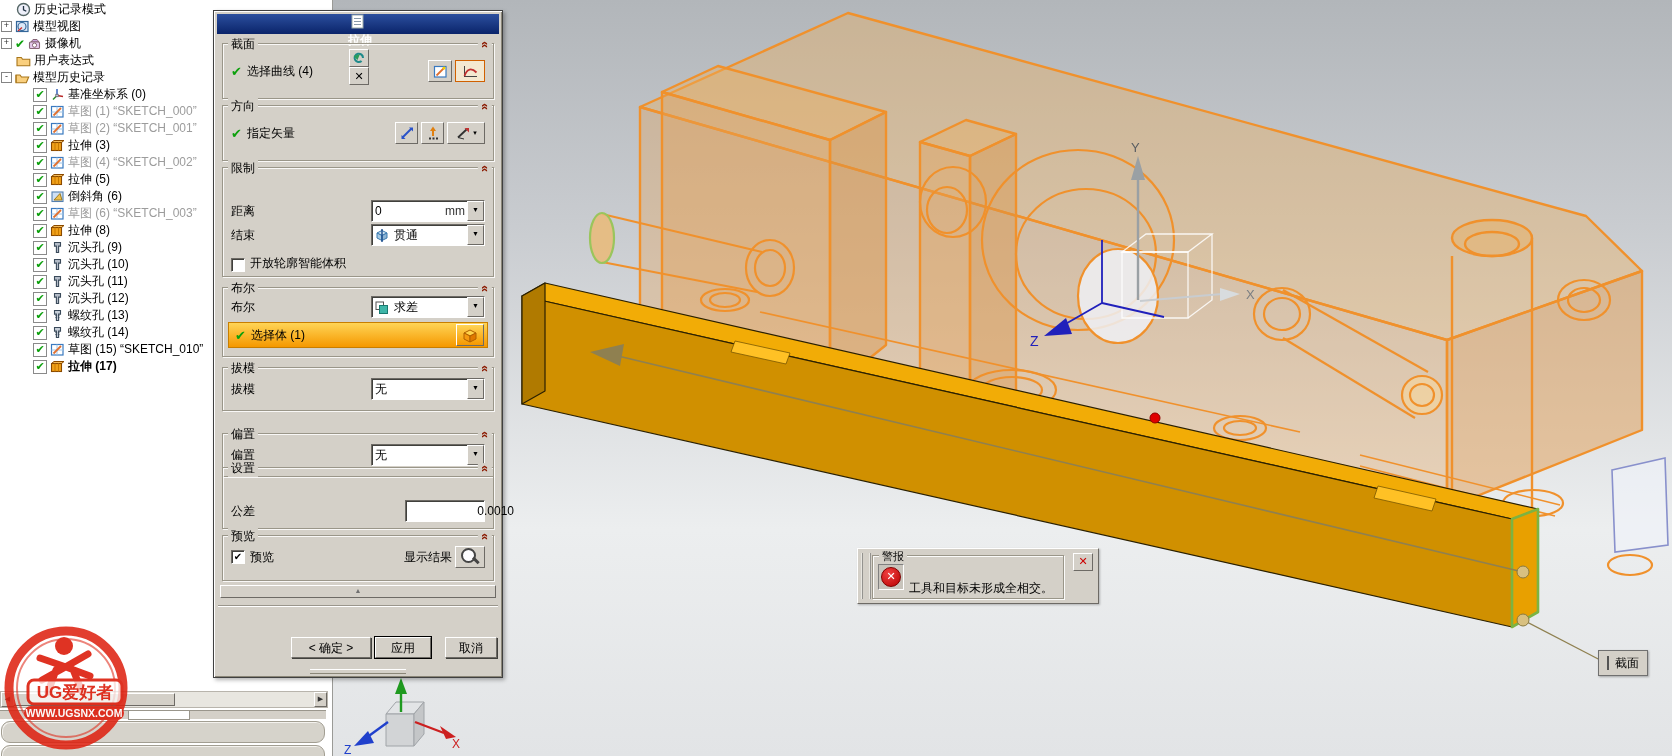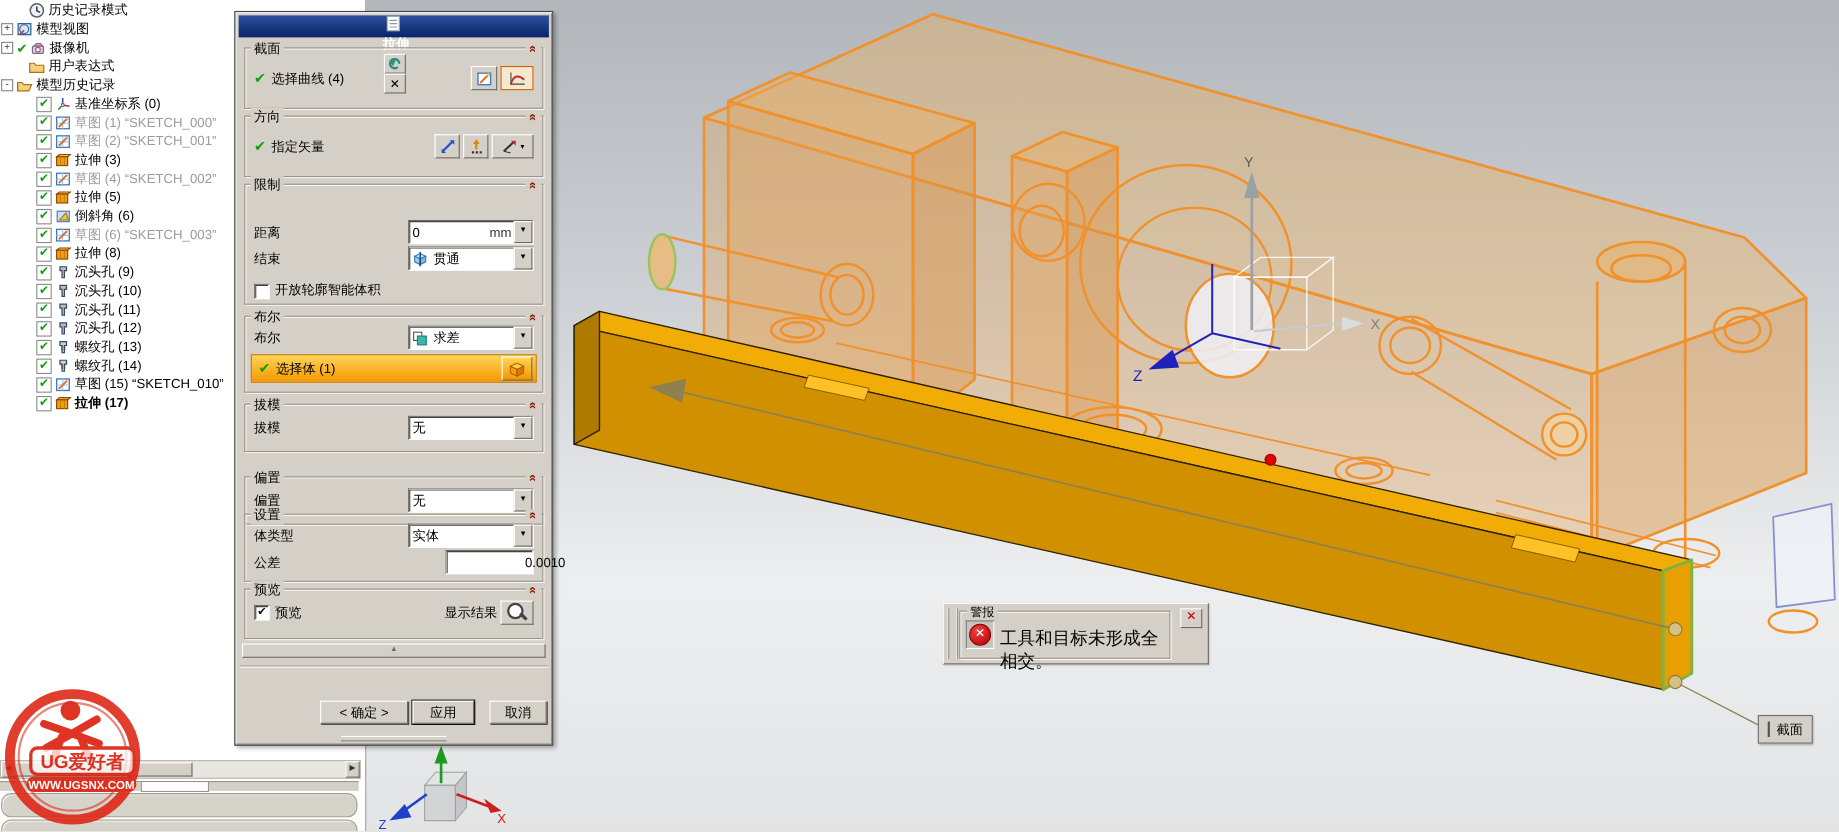--- a/index.html
+++ b/index.html
@@ -8,21 +8,21 @@
 
   
   .viewport{position:absolute;inset:0;background:linear-gradient(180deg,#b2b6ba 0%,#c9ccd0 30%,#eceeef 70%,#e2e4e6 100%);}
   .scene{position:absolute;inset:0;}
 
   
   .left-panel{position:absolute;left:0;top:0;width:332px;height:756px;background:#ffffff;border-right:1px solid #9a9a96;z-index:10;}
   .tree{position:absolute;left:0;top:1px;width:100%;}
   .trow{display:flex;align-items:center;height:17px;white-space:nowrap;}
   .trow .lbl{margin-left:3px;}
-  .lv0{padding-left:26px;}
+  .lv0{padding-left:16px;}
   .lv0e{padding-left:1px;}
   .lv1{padding-left:33px;}
   .gray{color:#9c9c9c;}
   .bold{font-weight:bold;}
   .expand{width:9px;height:9px;border:1px solid #848484;background:#fff;font-size:9px;line-height:7px;text-align:center;color:#333;margin-right:3px;flex:none;}
   .cb{width:12px;height:12px;border:1px solid #8a8a8a;background:#fff;margin-right:3px;flex:none;color:#0ca00c;font-weight:bold;font-size:11px;line-height:10px;text-align:center;}
   .pre-check{color:#0ca00c;font-weight:bold;font-size:12px;margin-right:2px;}
   .ticon{width:15px;height:15px;flex:none;display:inline-block;}
 
   
@@ -38,21 +38,21 @@
   
   .watermark{position:absolute;left:0;top:596px;width:140px;height:160px;z-index:30;opacity:.92;pointer-events:none;}
 
   
   .alert-box{position:absolute;left:857px;top:548px;width:240px;height:54px;background:#d4d0c8;border:1px solid;border-color:#fff #6d6a65 #6d6a65 #fff;box-shadow:1px 1px 2px rgba(0,0,0,.25);z-index:5;}
   .alert-grip{position:absolute;left:3px;top:4px;bottom:4px;width:6px;border-left:2px ridge #e8e6e0;border-right:2px ridge #e8e6e0;}
   .alert-group{position:absolute;left:14px;top:6px;width:190px;height:42px;border:1px solid #9a9689;box-shadow:1px 1px 0 rgba(255,255,255,.9),inset 1px 1px 0 rgba(255,255,255,.9);}
   .alert-title{position:absolute;top:-7px;left:6px;background:#d4d0c8;padding:0 3px;font-size:11px;}
   .alert-ico-wrap{position:absolute;left:5px;top:8px;width:24px;height:24px;border:1px solid;border-color:#808080 #fff #fff #808080;background:#c8c4bc;display:flex;align-items:center;justify-content:center;}
   .alert-ico{width:18px;height:18px;border-radius:50%;background:radial-gradient(circle at 35% 30%,#f04040,#b80000);border:1px solid #800000;color:#fff;font-weight:bold;font-size:11px;line-height:17px;text-align:center;}
-  .alert-msg{position:absolute;left:36px;top:14px;font-size:16px;}
+  .alert-msg{position:absolute;left:36px;top:24px;font-size:12px;}
   .alert-close{position:absolute;right:5px;top:4px;width:18px;height:16px;background:#d4d0c8;border:1px solid;border-color:#fff #6d6a65 #6d6a65 #fff;color:#cc0000;font-weight:bold;font-size:11px;line-height:14px;text-align:center;}
   .section-tag{position:absolute;left:1598px;top:650px;height:24px;background:#d4d0c8;border:1px solid #707070;box-shadow:1px 1px 2px rgba(0,0,0,.3);display:flex;align-items:center;padding:0 8px;z-index:5;}
   .section-tag .tick{width:2px;height:14px;background:#555;margin-right:6px;}
 
   
   .dialog{position:absolute;left:213px;top:10px;width:288px;height:666px;background:#d4d0c8;border:1px solid #404040;box-shadow:inset 1px 1px 0 #fff,inset -1px -1px 0 #8a8678,2px 2px 4px rgba(0,0,0,.3);z-index:20;}
   .titlebar{position:absolute;left:3px;top:3px;right:3px;height:20px;background:linear-gradient(180deg,#2c4f9e,#0a246a);display:flex;align-items:center;padding:0 2px;flex-direction:column;}
   .titlebar .t{color:#fff;font-weight:bold;margin-left:4px;flex:1;}
   .tbtn{width:18px;height:16px;background:#d4d0c8;border:1px solid;border-color:#fff #6d6a65 #6d6a65 #fff;display:flex;align-items:center;justify-content:center;margin-left:2px;flex:none;}
   .tbtn.close{font-weight:bold;font-size:11px;color:#000;}
@@ -621,28 +621,20 @@
         <span class="dd">
           <span class="txt">无</span>
           <span class="ddbtn">▼</span>
         </span>
       </div>
     </div>
 
     <div class="group" style="top:456px;height:60px;">
       <span class="gtitle">设置</span>
       <span class="gchev">«</span>
-      <div class="grow" style="top:8px;">
-        <span>体类型</span>
-        <span class="spacer"></span>
-        <span class="dd">
-          <span class="txt">实体</span>
-          <span class="ddbtn">▼</span>
-        </span>
-      </div>
       <div class="grow" style="top:32px;">
         <span>公差</span>
         <span class="spacer"></span>
         <span class="field tolfield">
           <input readonly="" value="0.0010" style="">
         </span>
       </div>
     </div>
 
     <div class="group" style="top:524px;height:44px;">

